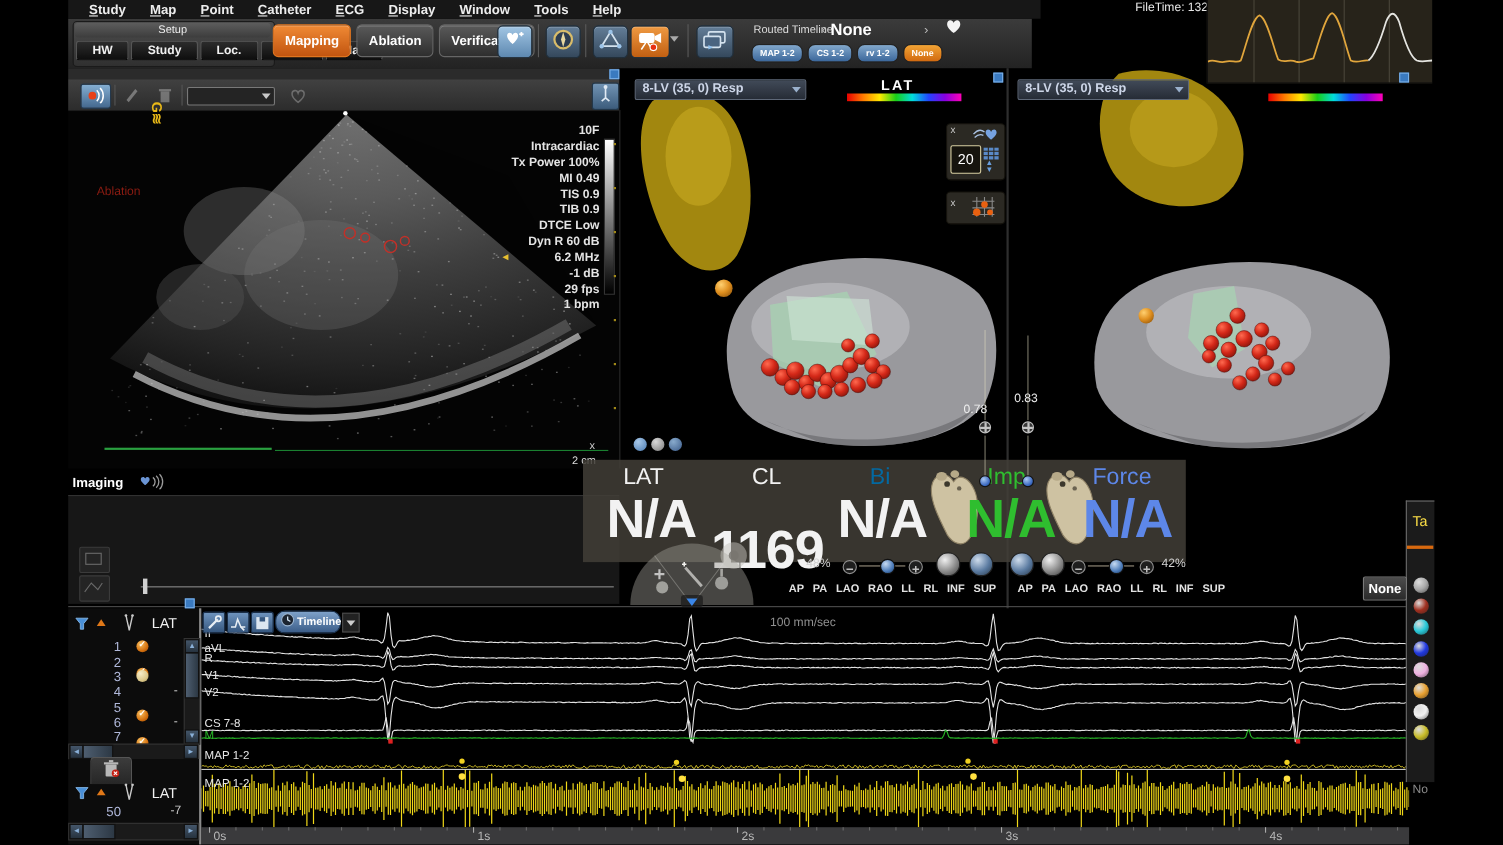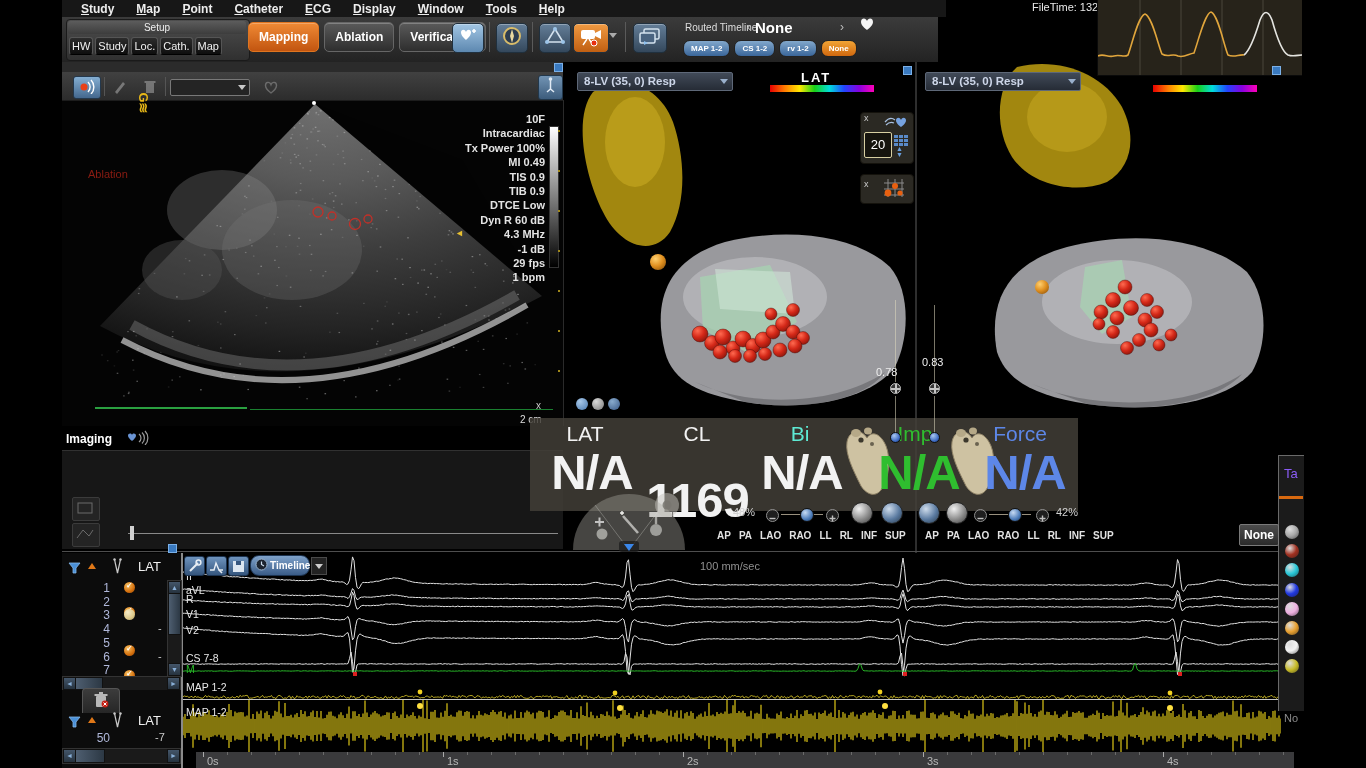--- a/index.html
+++ b/index.html
@@ -9,21 +9,21 @@
   .txt{white-space:nowrap;}
   
   .menubar{left:62px;top:0;width:876px;height:17px;background:#171717;display:flex;align-items:center;padding-left:8px;z-index:6;}
   .menu-item{font-size:12px;font-weight:bold;color:#ededed;padding:0 11px;cursor:default;}
   .filetime{left:1032px;top:1px;font-size:11px;color:#e8e8e8;z-index:7;}
   
   .toolbar{left:62px;top:17px;width:876px;height:45px;background:linear-gradient(#3b3b3b,#232323);z-index:5;}
   .setup-group{left:66px;top:19px;width:180px;height:40px;background:linear-gradient(#4e4e4e,#303030);border:1px solid #1a1a1a;border-radius:4px;z-index:6;width:182px;}
   .setup-label{left:68px;top:21px;width:178px;text-align:center;font-size:10px;color:#eee;background:linear-gradient(#5c5c5c,#3d3d3d);border-radius:3px;height:13px;line-height:13px;z-index:7;}
   .setup-btns{left:69px;top:37px;display:flex;gap:2px;z-index:7;}
-  .sbtn{background:linear-gradient(#2c2c2c,#0e0e0e);border:1px solid #555;border-bottom-color:#000;border-radius:3px;font-size:11px;font-weight:normal;color:#f0f0f0;height:16px;line-height:16px;padding:0 2px;}
+  .sbtn{background:linear-gradient(#2c2c2c,#0e0e0e);border:1px solid #555;border-bottom-color:#000;border-radius:3px;font-size:11px;font-weight:bold;color:#f0f0f0;height:16px;line-height:16px;padding:0 14px;}
   .modes{left:248px;top:22px;display:flex;gap:5px;z-index:7;}
   .mbtn{height:28px;line-height:28px;padding:0 10px;border-radius:5px;font-size:12px;font-weight:bold;color:#fff;
         background:linear-gradient(#5a5a5a,#2e2e2e);border:1px solid #666;box-shadow:inset 0 1px 0 rgba(255,255,255,.25);}
   .mbtn.active{background:linear-gradient(#f08a35,#c25510);border-color:#e0751f;}
   .iconbtn{width:30px;height:28px;border-radius:5px;background:linear-gradient(#647e98,#34485c);border:1px solid #20303e;box-shadow:inset 0 1px 0 rgba(255,255,255,.3);display:flex;align-items:center;justify-content:center;z-index:7;}
   .iconbtn.lightblue{background:linear-gradient(#a2c6e4,#5d88b0);}
   .iconbtn.orange{background:linear-gradient(#f09a42,#c05f12);}
   .tsep{width:1px;height:30px;background:#5a5a5a;top:22px;z-index:7;}
   .routed{left:683px;top:18px;width:192px;height:42px;z-index:7;}
   .routed-label{font-size:10px;color:#ddd;left:2px;top:4px;}
@@ -92,27 +92,27 @@
   .sb-btn{background:linear-gradient(#44566a,#26323e);border:1px solid #111;color:#8ab0d8;font-size:7px;text-align:center;line-height:11px;}
   .sb-thumb{background:linear-gradient(90deg,#4e5e70,#2c3844);border:1px solid #111;}
   .tbtn{width:19px;height:18px;background:linear-gradient(#6e93bd,#35567e);border:1px solid #1c3350;border-radius:3px;display:flex;align-items:center;justify-content:center;z-index:6;}
   .timeline-btn{left:250px;top:555px;width:58px;height:19px;border-radius:9px;background:linear-gradient(#7fa2ca,#3a5c88);border:1px solid #1c3350;z-index:6;display:flex;align-items:center;}
   .timeline-txt{font-size:10px;font-weight:bold;color:#fff;margin-left:2px;}
   .sweep{left:700px;top:560px;font-size:11px;color:#909090;z-index:6;}
   .lead-label{font-size:10.5px;z-index:5;}
   .lower-sep{left:181px;top:699px;width:1100px;height:1px;background:#c6c6c6;z-index:5;}
   .lower-table{left:62px;top:690px;width:119px;height:78px;background:#0c0c0c;border-right:2px solid #8a8a8a;z-index:6;}
   .trash-tab{left:82px;top:688px;width:36px;height:24px;background:linear-gradient(#3c3c3c,#262626);border:1px solid #555;border-bottom:none;border-radius:4px 4px 0 0;z-index:7;display:flex;align-items:center;justify-content:center;}
-  .timeaxis{left:196px;top:752px;width:1098px;height:16px;background:#3a3a3c;z-index:4;}
+  .timeaxis{left:183px;top:752px;width:1098px;height:16px;background:#3a3a3c;z-index:4;}
   .tick-major{position:absolute;top:0;width:1px;height:5px;background:#aaa;}
   .tick-minor{position:absolute;top:0;width:1px;height:3px;background:#6a6a6a;}
   .tick-label{position:absolute;top:3px;font-size:11px;color:#b8b8b8;}
   
   .tags-panel{left:1278px;top:455px;width:25px;height:255px;background:#1b1b1b;border-left:1px solid #6a6a6a;border-top:1px solid #6a6a6a;z-index:40;}
-  .tags-title{left:1284px;top:466px;font-size:13px;color:#8b5cf6;z-index:41;}
+  .tags-title{left:1284px;top:466px;font-size:13px;color:#fde047;z-index:41;}
   .tags-bar{left:1279px;top:496px;width:24px;height:3px;background:#d8690f;z-index:41;}
   .tagdot{width:14px;height:14px;border-radius:50%;z-index:41;}
   .none-btn{left:1239px;top:524px;width:38px;height:20px;background:linear-gradient(#4c4c4c,#2a2a2a);border:1px solid #7a7a7a;border-radius:2px;color:#fff;font-size:12px;font-weight:bold;text-align:center;line-height:20px;z-index:41;}
   .tags-partial{left:1284px;top:712px;font-size:11px;color:#8a8a8a;z-index:41;}
   .funnel-caret{width:0;height:0;border-left:4px solid transparent;border-right:4px solid transparent;border-bottom:6px solid #e07818;}
 </style>
 </head>
 <body>
 
 <div class="stage">
@@ -585,21 +585,21 @@
   <div class="abs ablation-note txt">Ablation</div>
   <div class="abs us-readings" id="us-readings">
       <div class="txt">10F</div>
       <div class="txt">Intracardiac</div>
       <div class="txt">Tx Power 100%</div>
       <div class="txt">MI 0.49</div>
       <div class="txt">TIS 0.9</div>
       <div class="txt">TIB 0.9</div>
       <div class="txt">DTCE Low</div>
       <div class="txt">Dyn R 60 dB</div>
-      <div class="txt">4.3 MHz</div>
+      <div class="txt">6.2 MHz</div>
       <div class="txt">-1 dB</div>
       <div class="txt">29 fps</div>
       <div class="txt">1 bpm</div>
     </div>
   <div class="abs us-graybar"></div>
   <div class="abs" style="left:455px;top:228px;color:#e8c030;font-size:9px;z-index:4;">◄</div>
   <div id="depth-dots"></div>
   <div class="abs" style="left:95px;top:407px;width:152px;height:2px;background:#2aa040;z-index:4;"></div>
   <div class="abs" style="left:250px;top:409px;width:303px;height:1px;background:#1a8030;z-index:4;"></div>
   <div class="abs txt" style="left:536px;top:400px;font-size:10px;color:#ccc;z-index:5;">x</div>
@@ -768,21 +768,21 @@
   <div class="abs measure-ring" style="left:929px;top:383px;"></div>
   <div class="abs bluedot" style="left:890px;top:432px;"></div>
   <div class="abs bluedot" style="left:929px;top:432px;"></div>
 
   <div class="abs overlay"></div>
   <div id="overlay-cols">
       <div class="abs ov-label txt" style="left:550px;top:422px;width:70px;color:#f2f2f2;">LAT</div>
       <div class="abs ov-value txt" style="left:533px;top:444px;width:118px;color:#f2f2f2;">N/A</div>
       <div class="abs ov-label txt" style="left:662px;top:422px;width:70px;color:#f2f2f2;">CL</div>
       <div class="abs ov-value txt" style="left:640px;top:472px;width:115px;color:#f2f2f2;">1169</div>
-      <div class="abs ov-label txt" style="left:765px;top:422px;width:70px;color:#5eead4;">Bi</div>
+      <div class="abs ov-label txt" style="left:765px;top:422px;width:70px;color:#0369a1;">Bi</div>
       <div class="abs ov-value txt" style="left:748px;top:444px;width:108px;color:#f2f2f2;">N/A</div>
       <div class="abs ov-label txt" style="left:880px;top:422px;width:70px;color:#2fbe2f;">Imp</div>
       <div class="abs ov-value txt" style="left:865px;top:444px;width:108px;color:#2fbe2f;">N/A</div>
       <div class="abs ov-label txt" style="left:985px;top:422px;width:70px;color:#5d87e8;">Force</div>
       <div class="abs ov-value txt" style="left:970px;top:444px;width:110px;color:#5d87e8;">N/A</div>
     </div>
   <div class="abs heart-icon" style="left:841px;top:424px;">
     <svg width="54" height="80">
         <path d="M26,14 C20,4 8,6 6,18 C4,30 12,46 20,62 C25,70 34,74 40,66 C48,56 50,34 45,22 C40,10 31,6 26,14 Z" fill="#cec2a2" stroke="#8f8266" stroke-width="1"></path>
         <ellipse cx="15" cy="9" rx="5" ry="4" fill="#b6a988"></ellipse>

